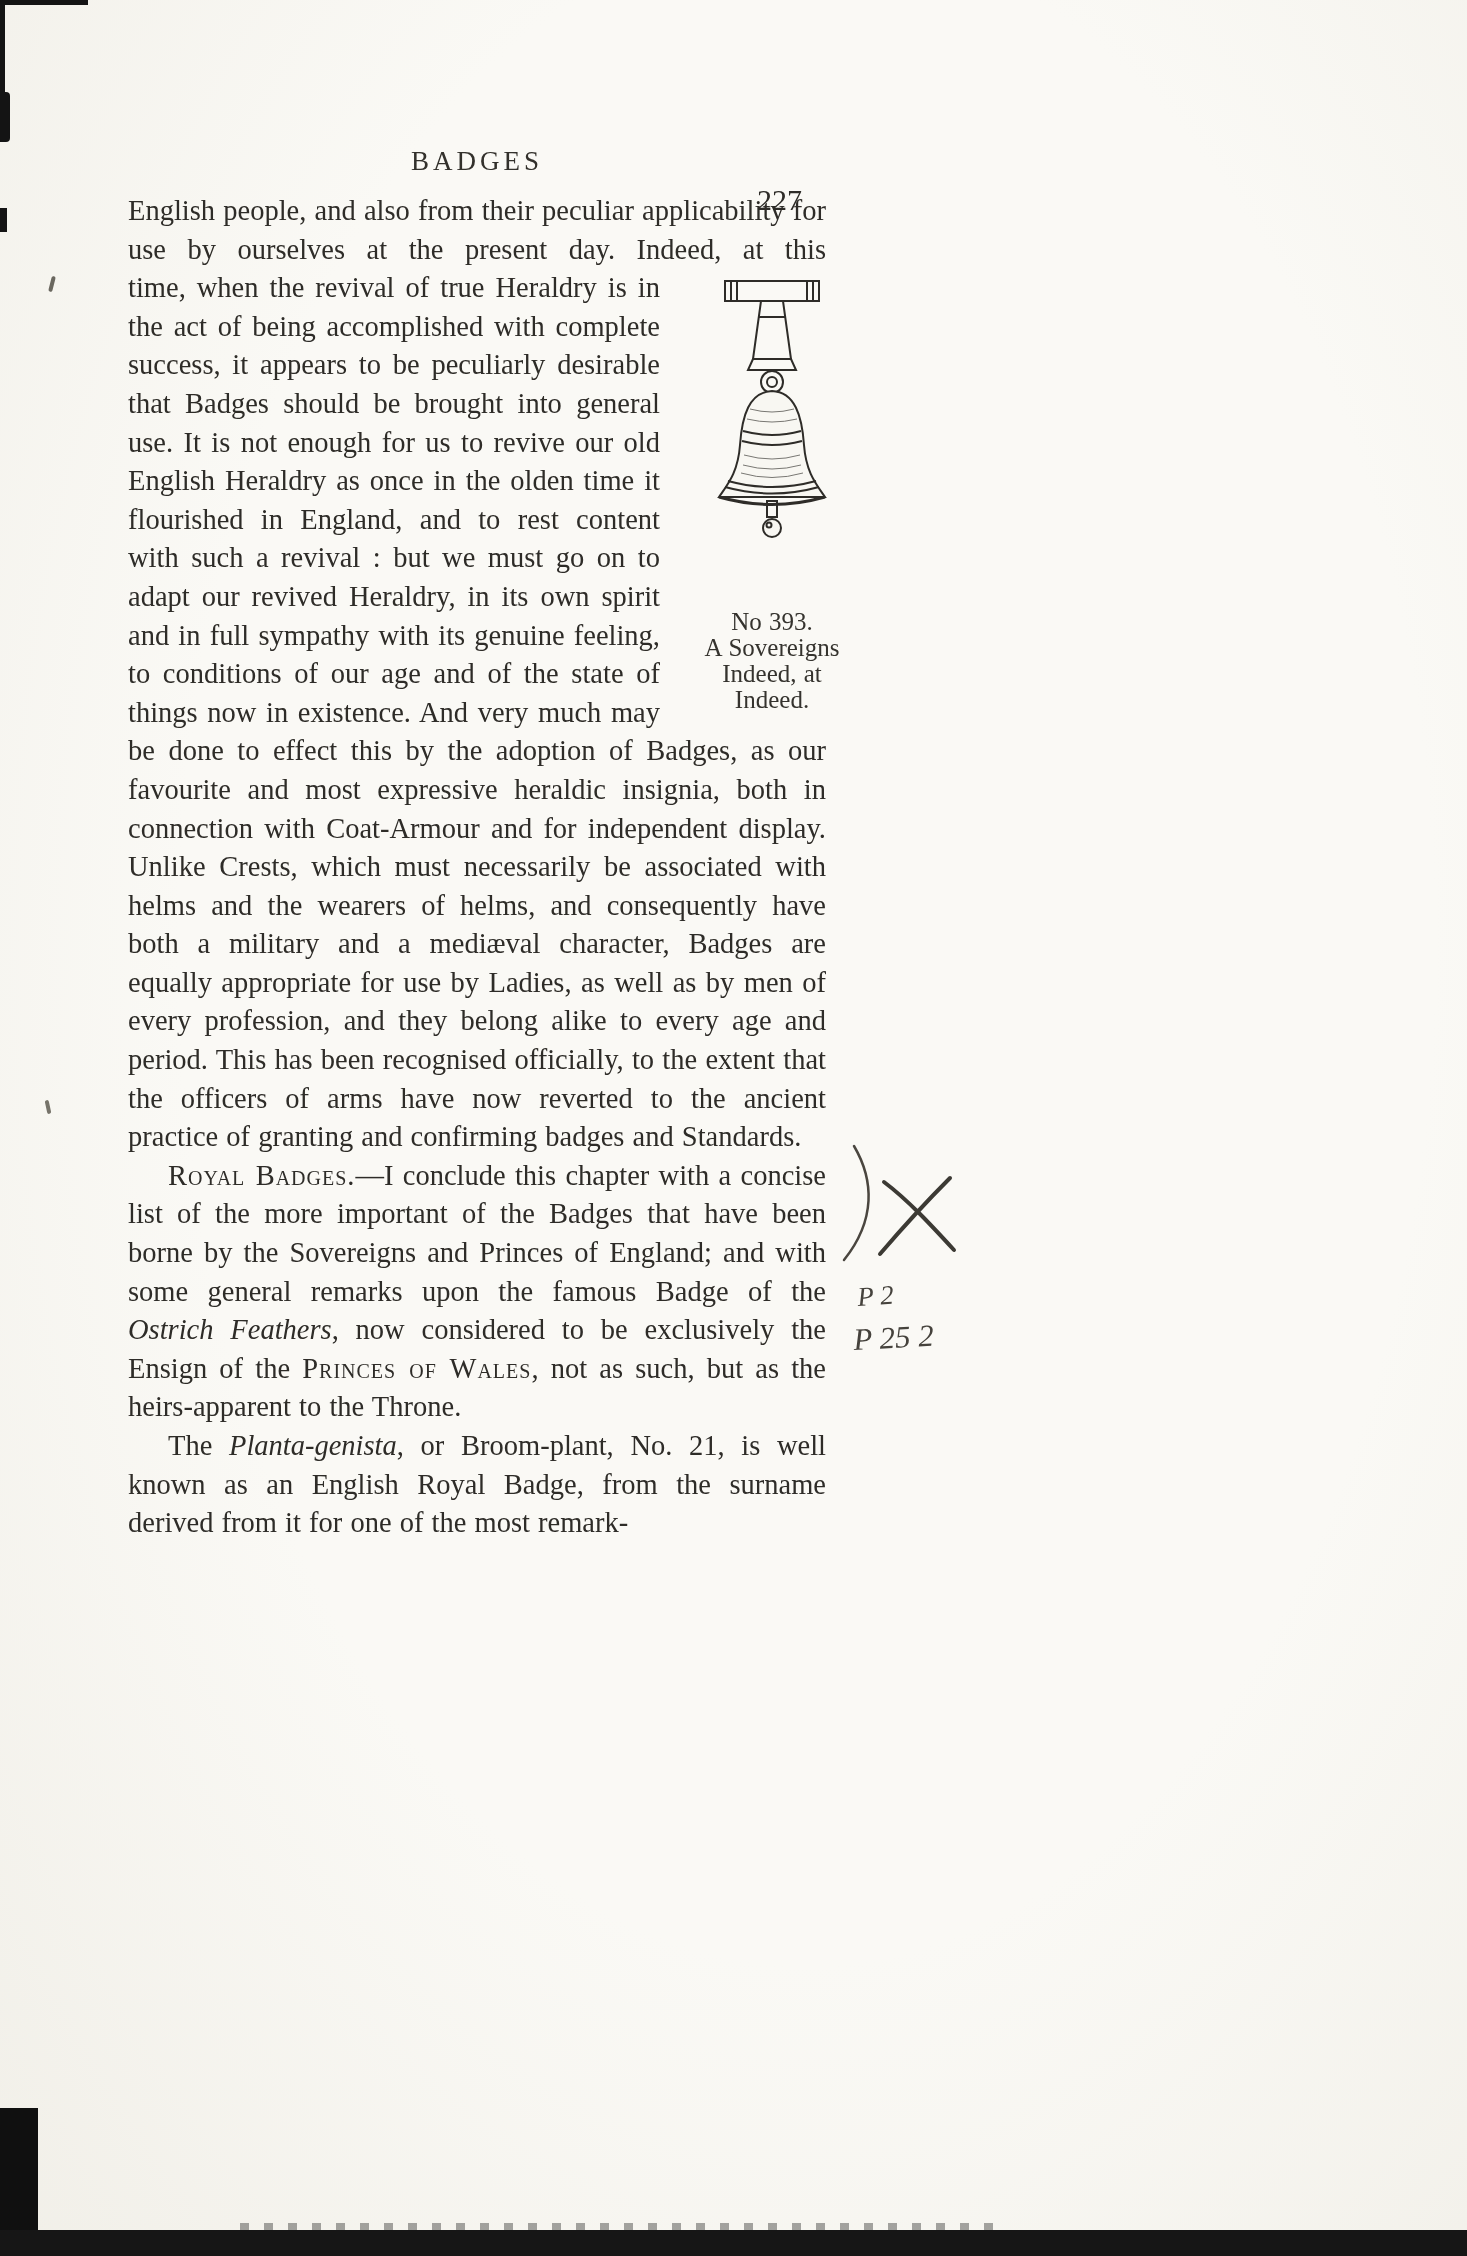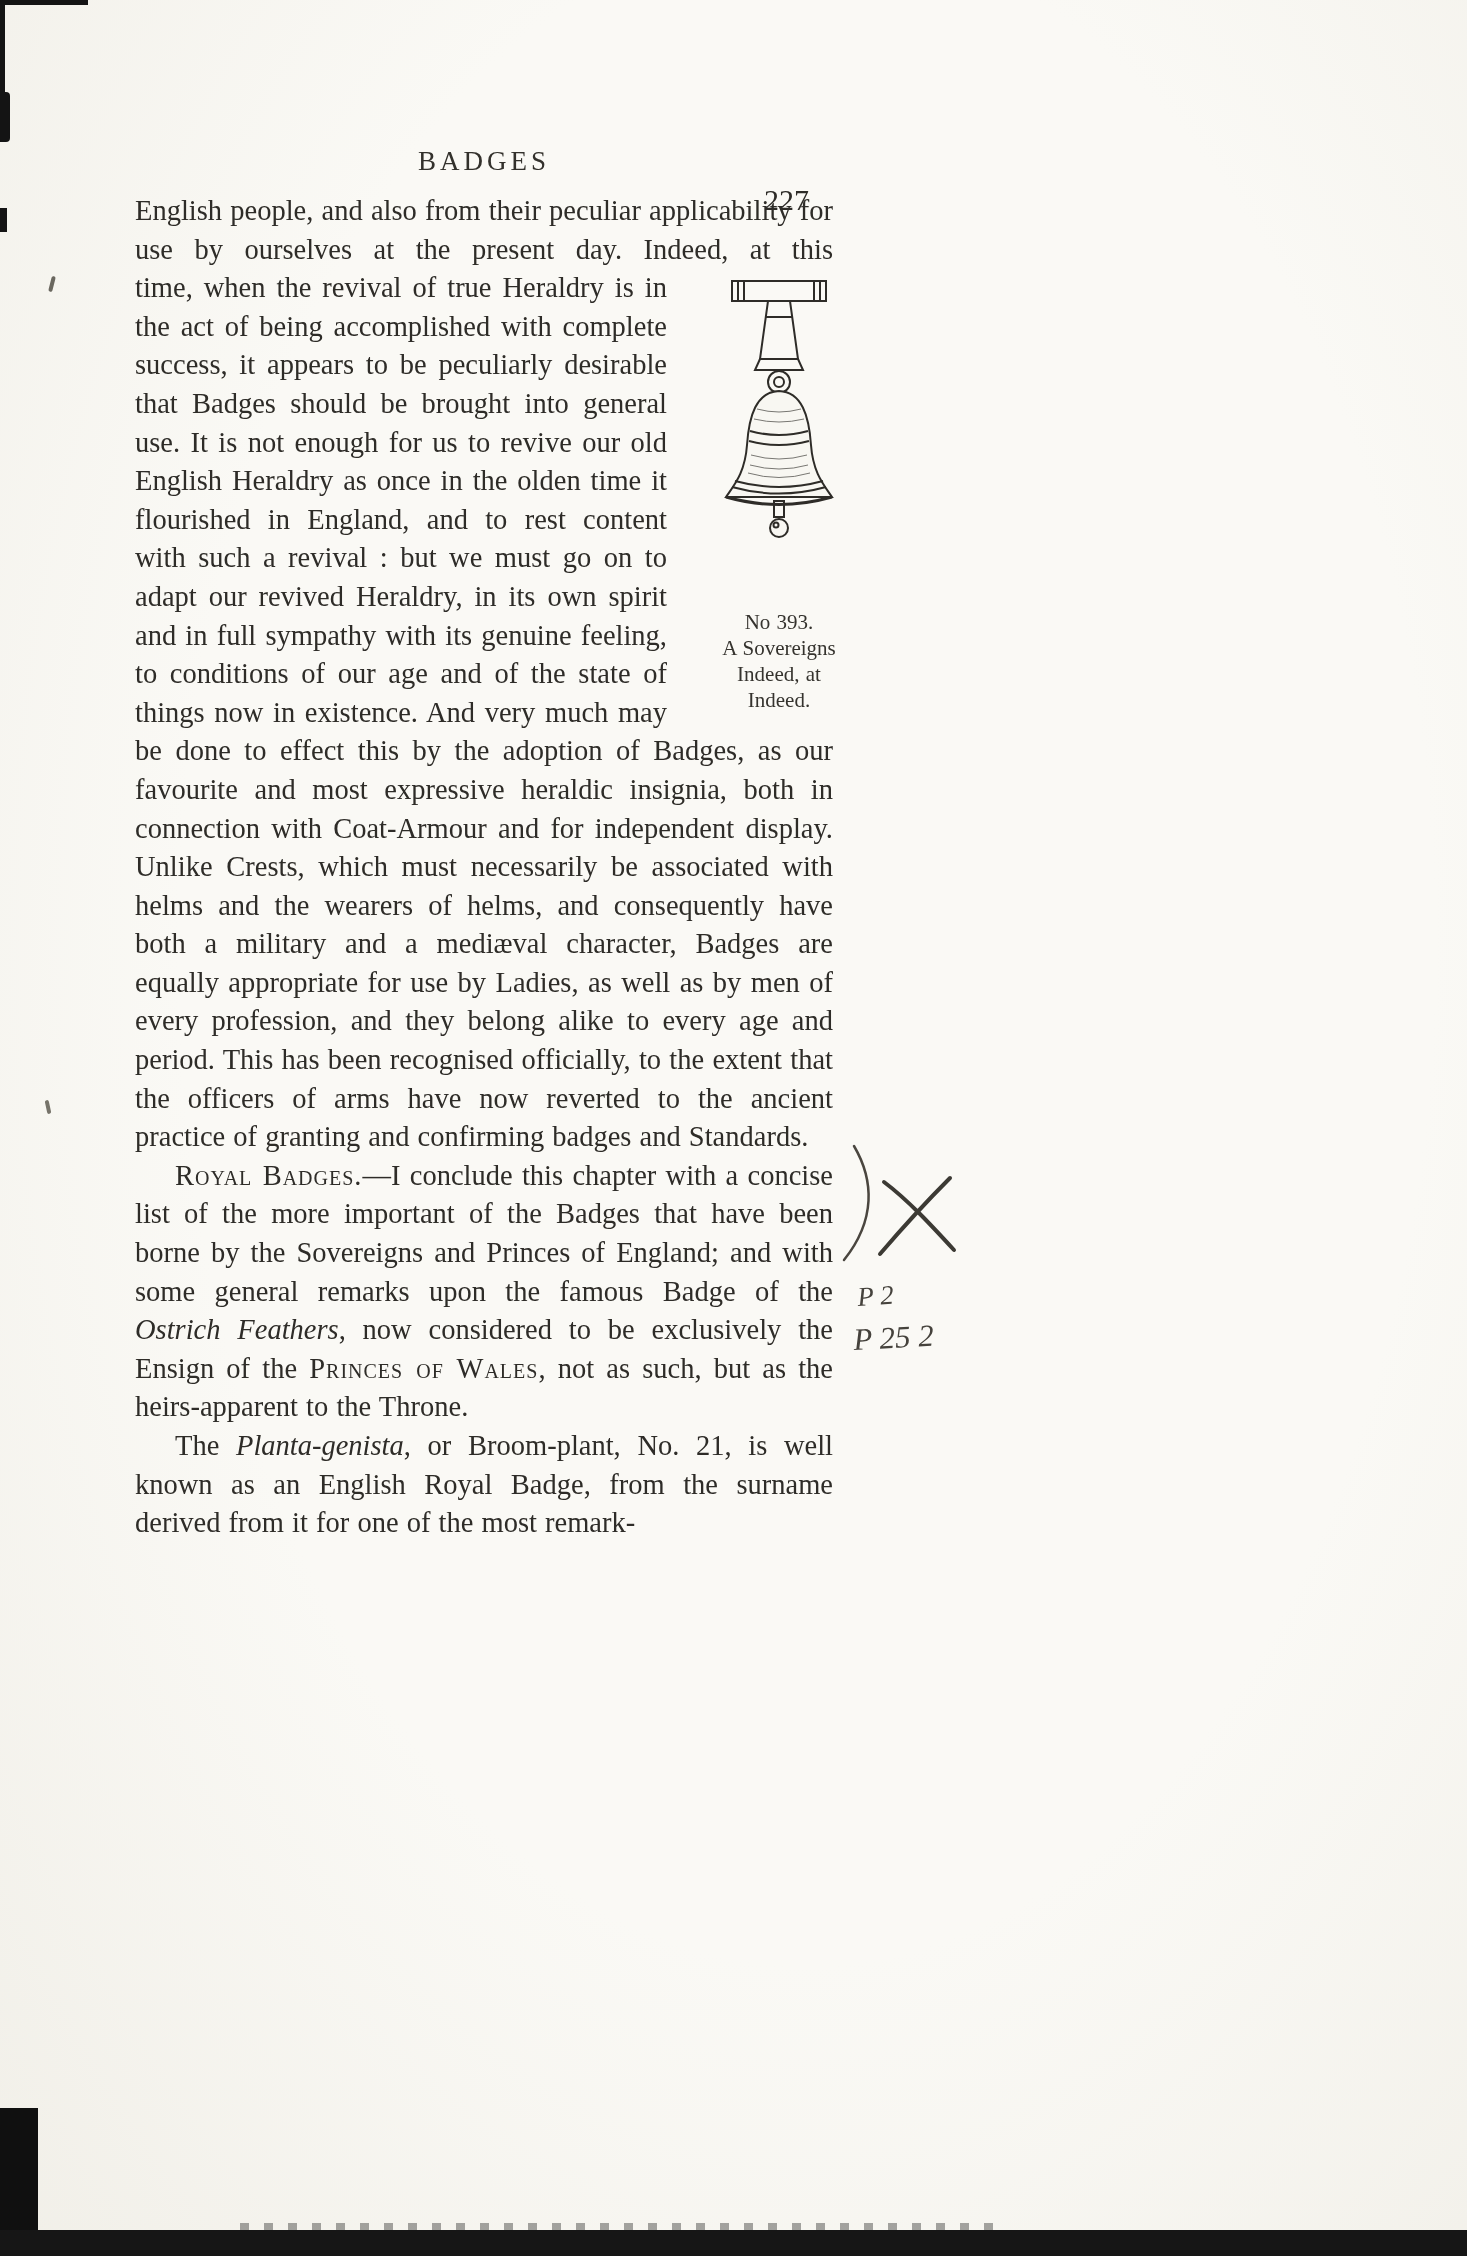--- a/index.html
+++ b/index.html
@@ -25,21 +25,21 @@
   .a-bottom-left{ bottom: 0; left: 0; width: 38px; height: 148px; background: #101010; }
   .a-bottom-dots{
     bottom: 26px; left: 240px; width: 760px; height: 7px;
     background: repeating-linear-gradient(90deg, #3a3a38 0 9px, transparent 9px 24px);
     opacity: .45;
   }
   .a-speck-1 { top: 276px; left: 50px; width: 4px; height: 16px; background: #6a675f; border-radius: 2px; transform: rotate(14deg); }
   .a-speck-2 { top: 1100px; left: 46px; width: 4px; height: 14px; background: #76736a; border-radius: 2px; transform: rotate(-12deg); }
 
   
-  .content { position: absolute; left: 135px; top: 146px; width: 698px; }
+  .content { position: absolute; left: 128px; top: 146px; width: 698px; }
 
   .page-header { position: relative; height: 46px; }
   .running-title {
     position: absolute; left: 50%; transform: translateX(-50%);
     font-size: 27px; letter-spacing: 4px; color: #33312c;
   }
   .page-number { position: absolute; right: 24px; top: -2px; font-size: 30px; margin-top: 39px; }
 
   .body-text {
     font-size: 28.5px;
@@ -56,21 +56,21 @@
 
   
   .figure {
     display: block;
     float: right;
     width: 188px;
     margin: 4px -40px 8px 18px;
     text-align: center;
   }
   .figure svg { display: block; margin: 0 auto; }
-  .caption { display: block; margin-top: 6px; font-size: 21px; line-height: 26px; color: #35332e; }
+  .caption { display: block; margin-top: 6px; font-size: 25px; line-height: 26px; color: #35332e; }
   .cap-line { display: block; }
 
   
   .annotations { position: absolute; left: 828px; top: 1138px; }
   .annotations text {
     font-family: "Liberation Serif", serif;
     font-style: italic;
     fill: #45423c;
   }
 </style>

